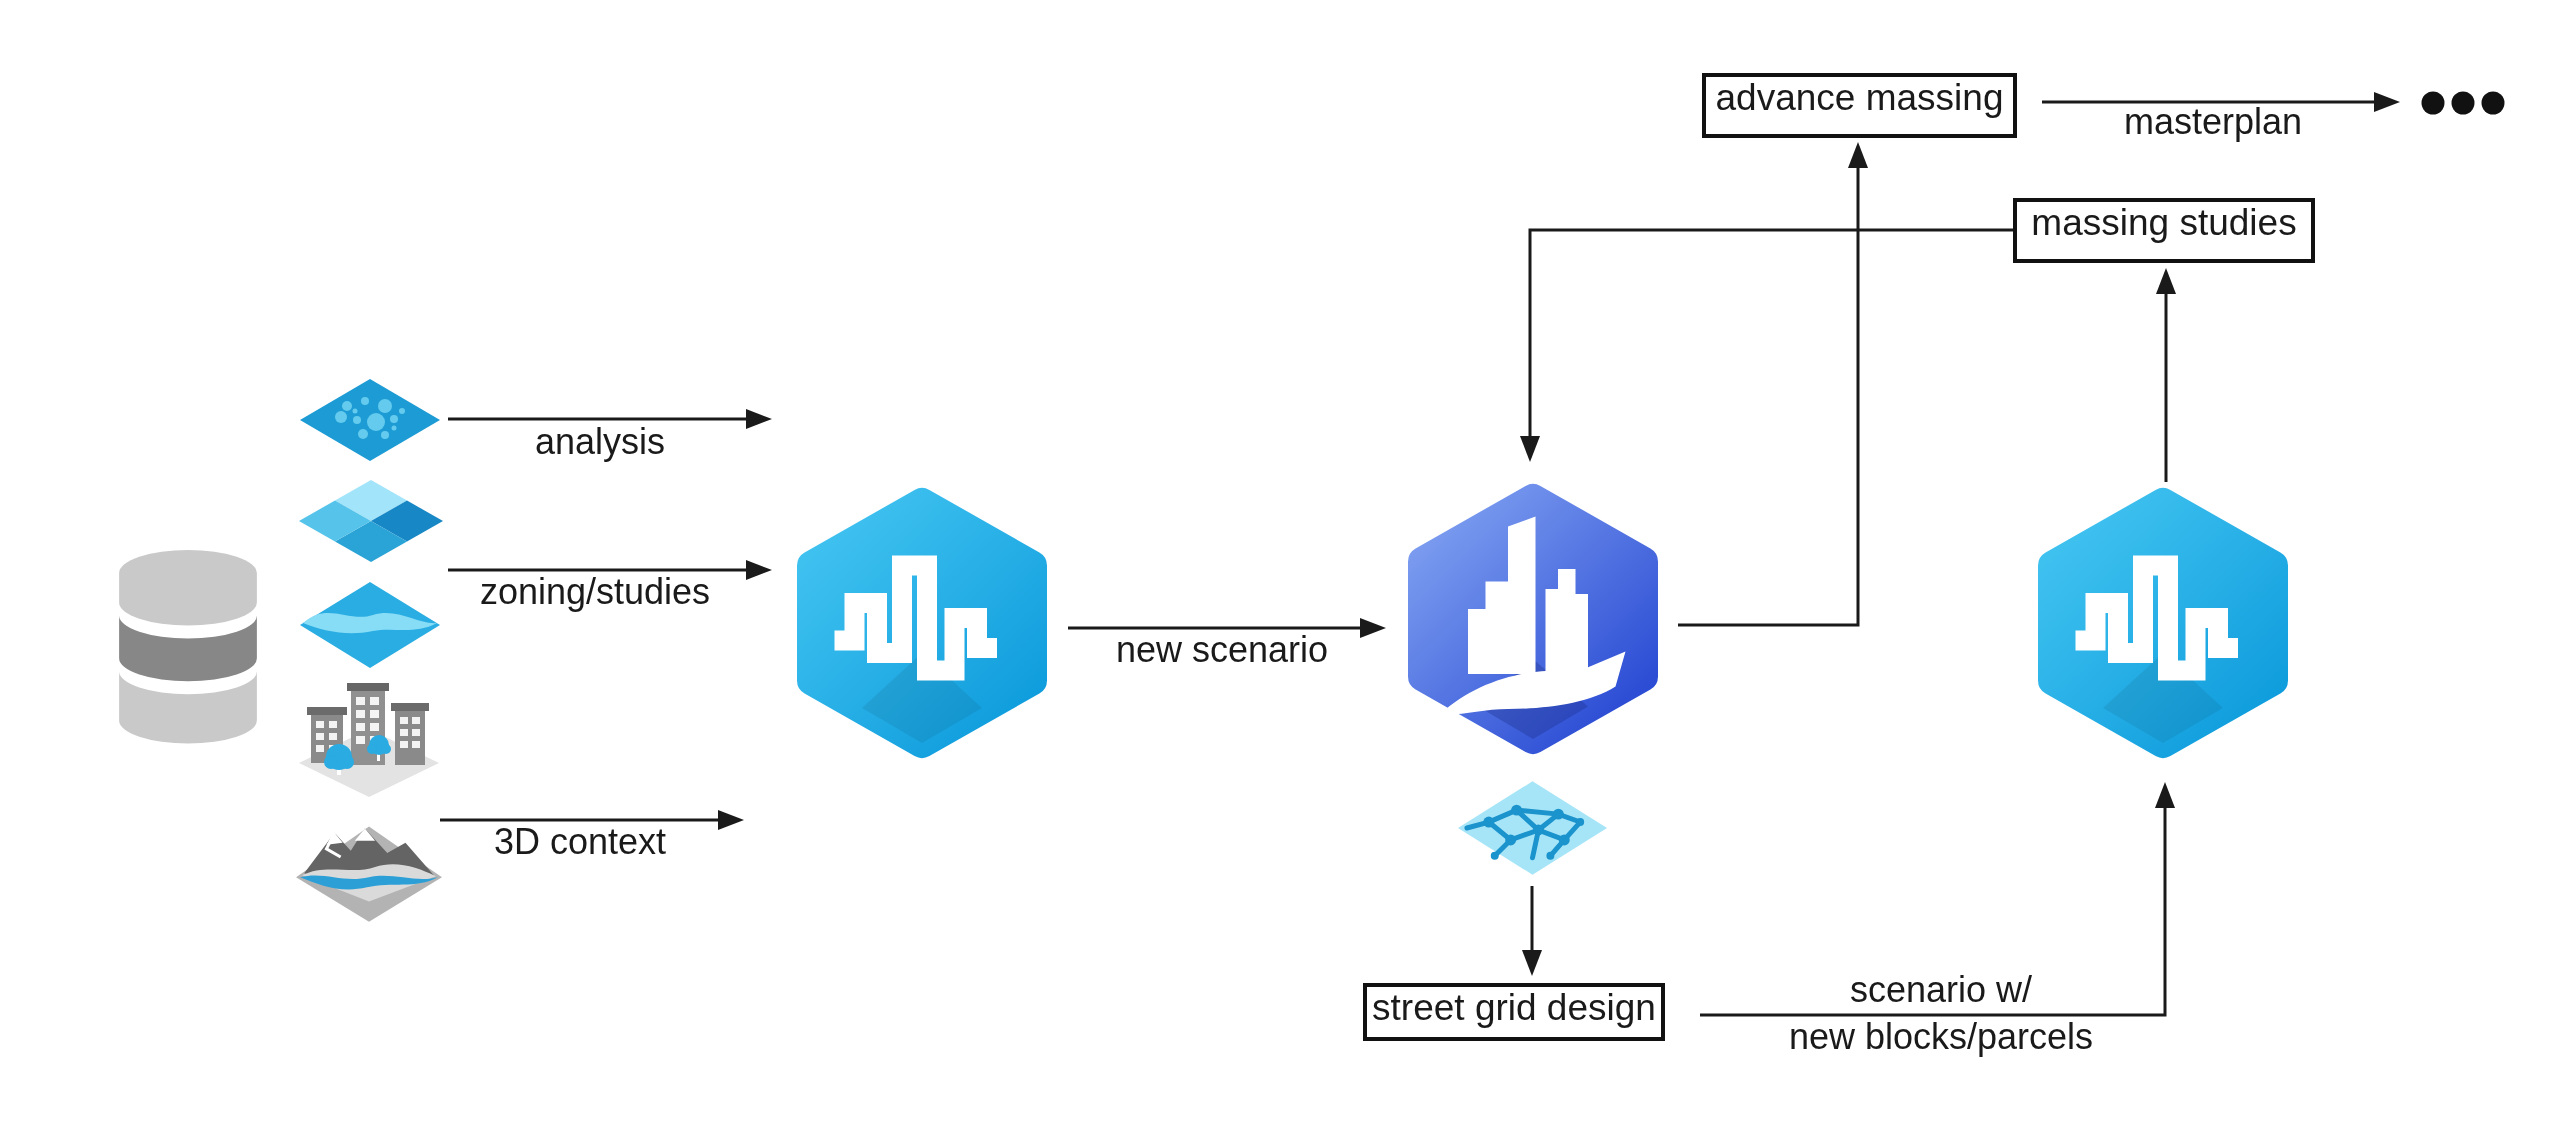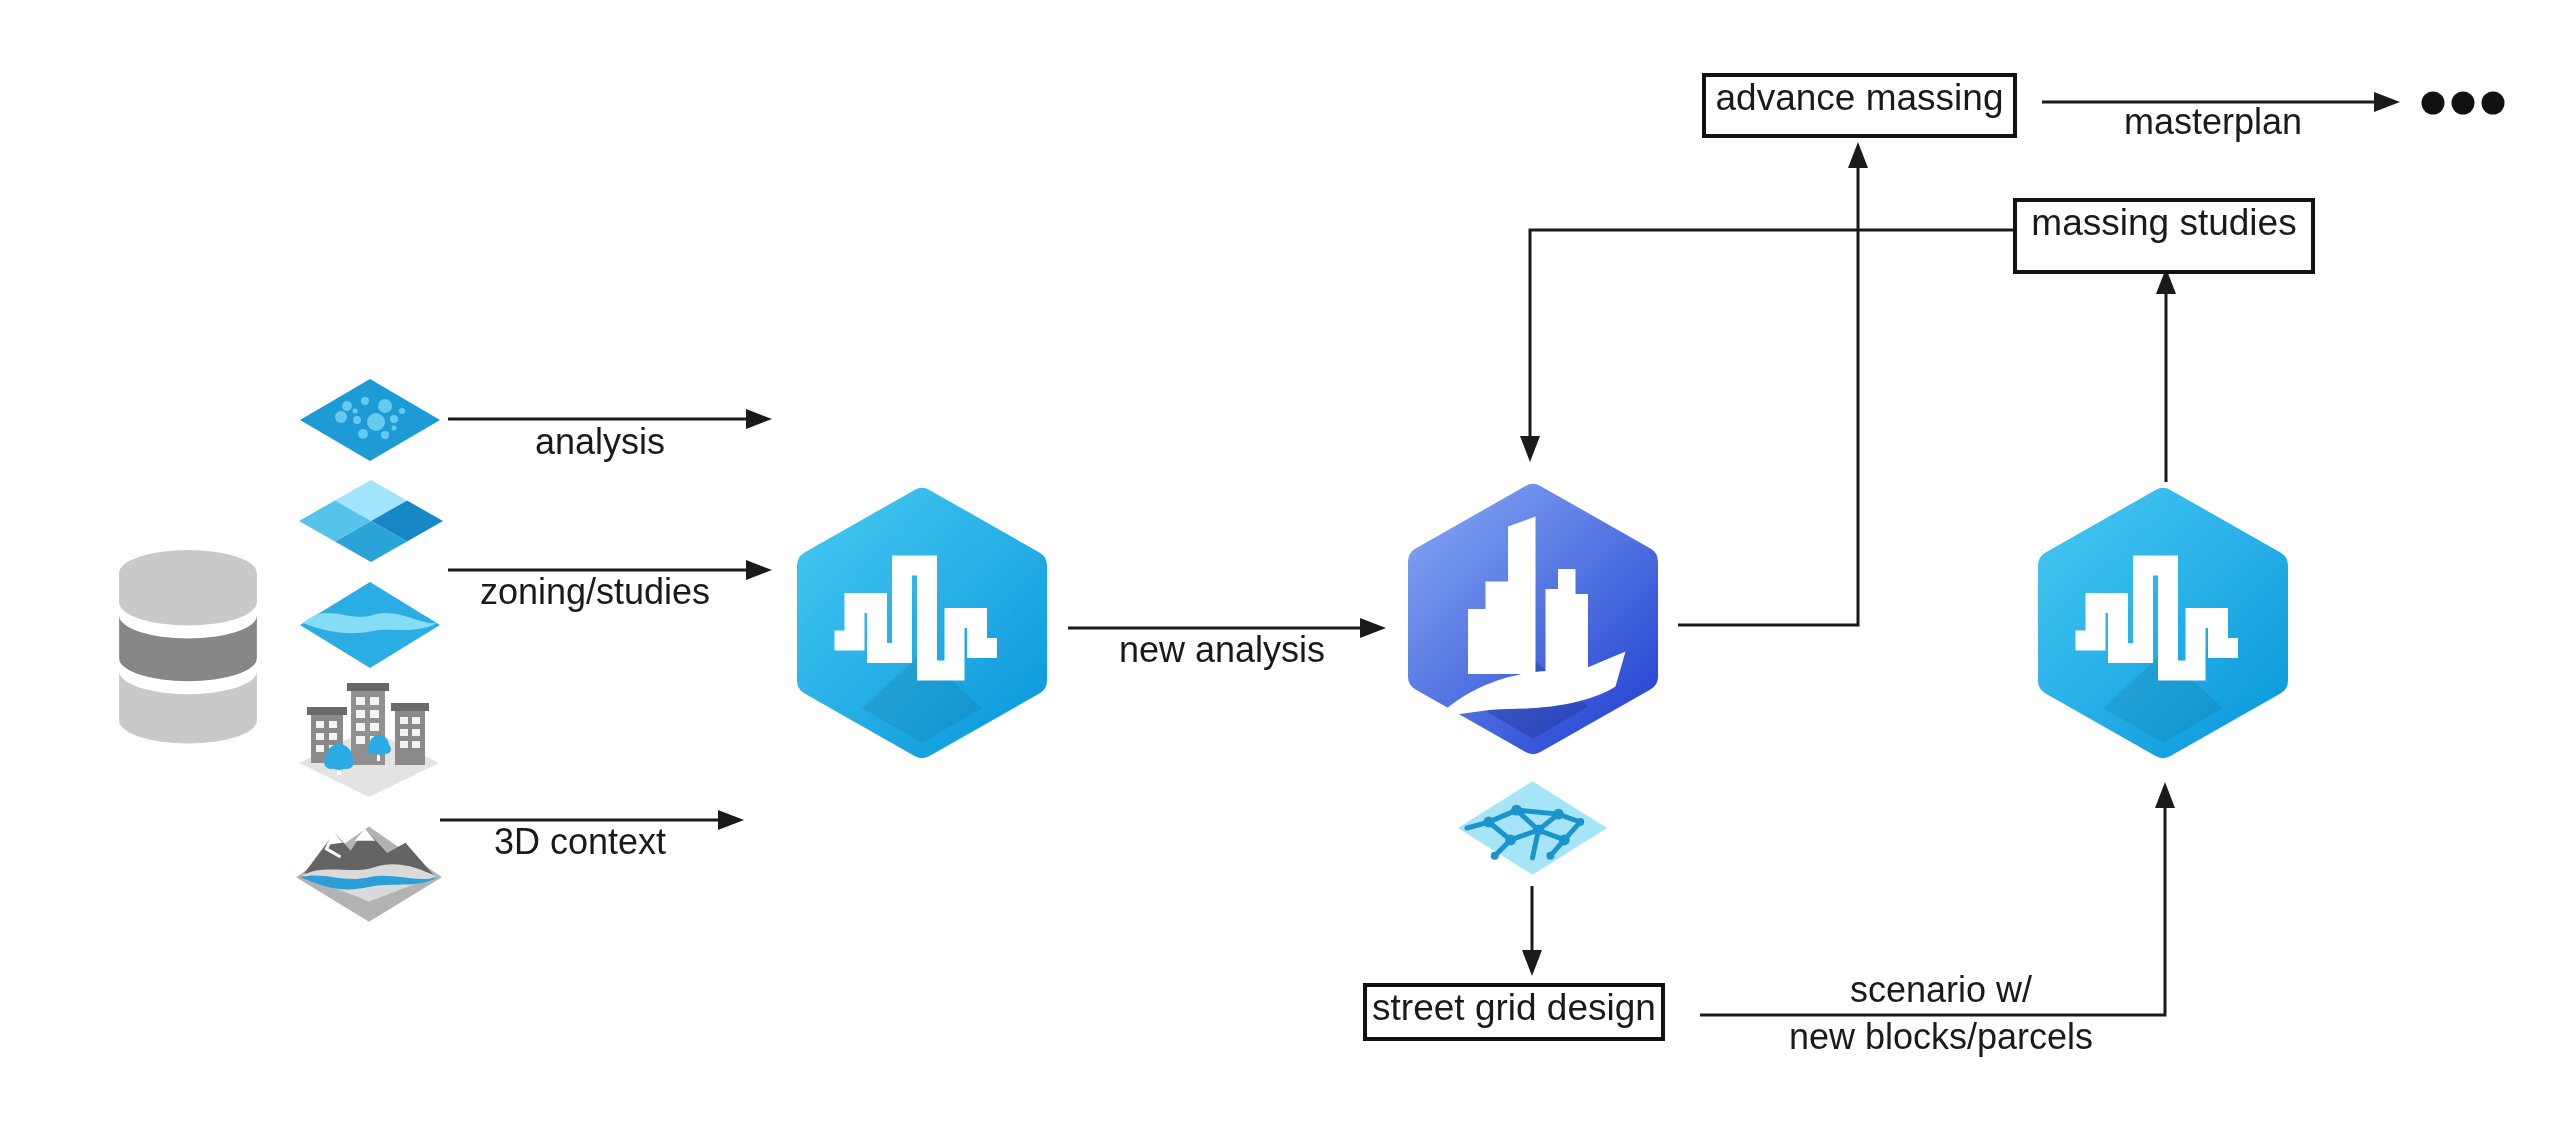--- a/index.html
+++ b/index.html
@@ -212,30 +212,30 @@
         <circle cx="126" cy="44" r="4"></circle>
           <circle cx="40" cy="78" r="4"></circle>
           <circle cx="96" cy="78" r="4"></circle>
       </g>
     </svg>
   </div>
 
   <div class="lbl" style="left:600px;top:374px;">analysis</div>
   <div class="lbl" style="left:595px;top:524px;">zoning/studies</div>
   <div class="lbl" style="left:580px;top:774px;">3D context</div>
-  <div class="lbl" style="left:1222px;top:582px;">new analysis</div>
+  <div class="lbl" style="left:1222px;top:582px;">new scenario</div>
   <div class="lbl" style="left:2213px;top:54px;">masterplan</div>
   <div class="lbl2" style="left:1941px;top:966px;">
     <div>scenario w/</div>
     <div>new blocks/parcels</div>
   </div>
 
   <div class="nbox" style="left:1702px;top:73px;width:315px;height:65px;">
     <span>advance massing</span>
   </div>
-  <div class="nbox" style="left:2013px;top:198px;width:302px;height:76px;">
+  <div class="nbox" style="left:2013px;top:198px;width:302px;height:65px;">
     <span>massing studies</span>
   </div>
   <div class="nbox" style="left:1363px;top:983px;width:302px;height:58px;">
     <span>street grid design</span>
   </div>
 
 </div>
 
 </body></html>

